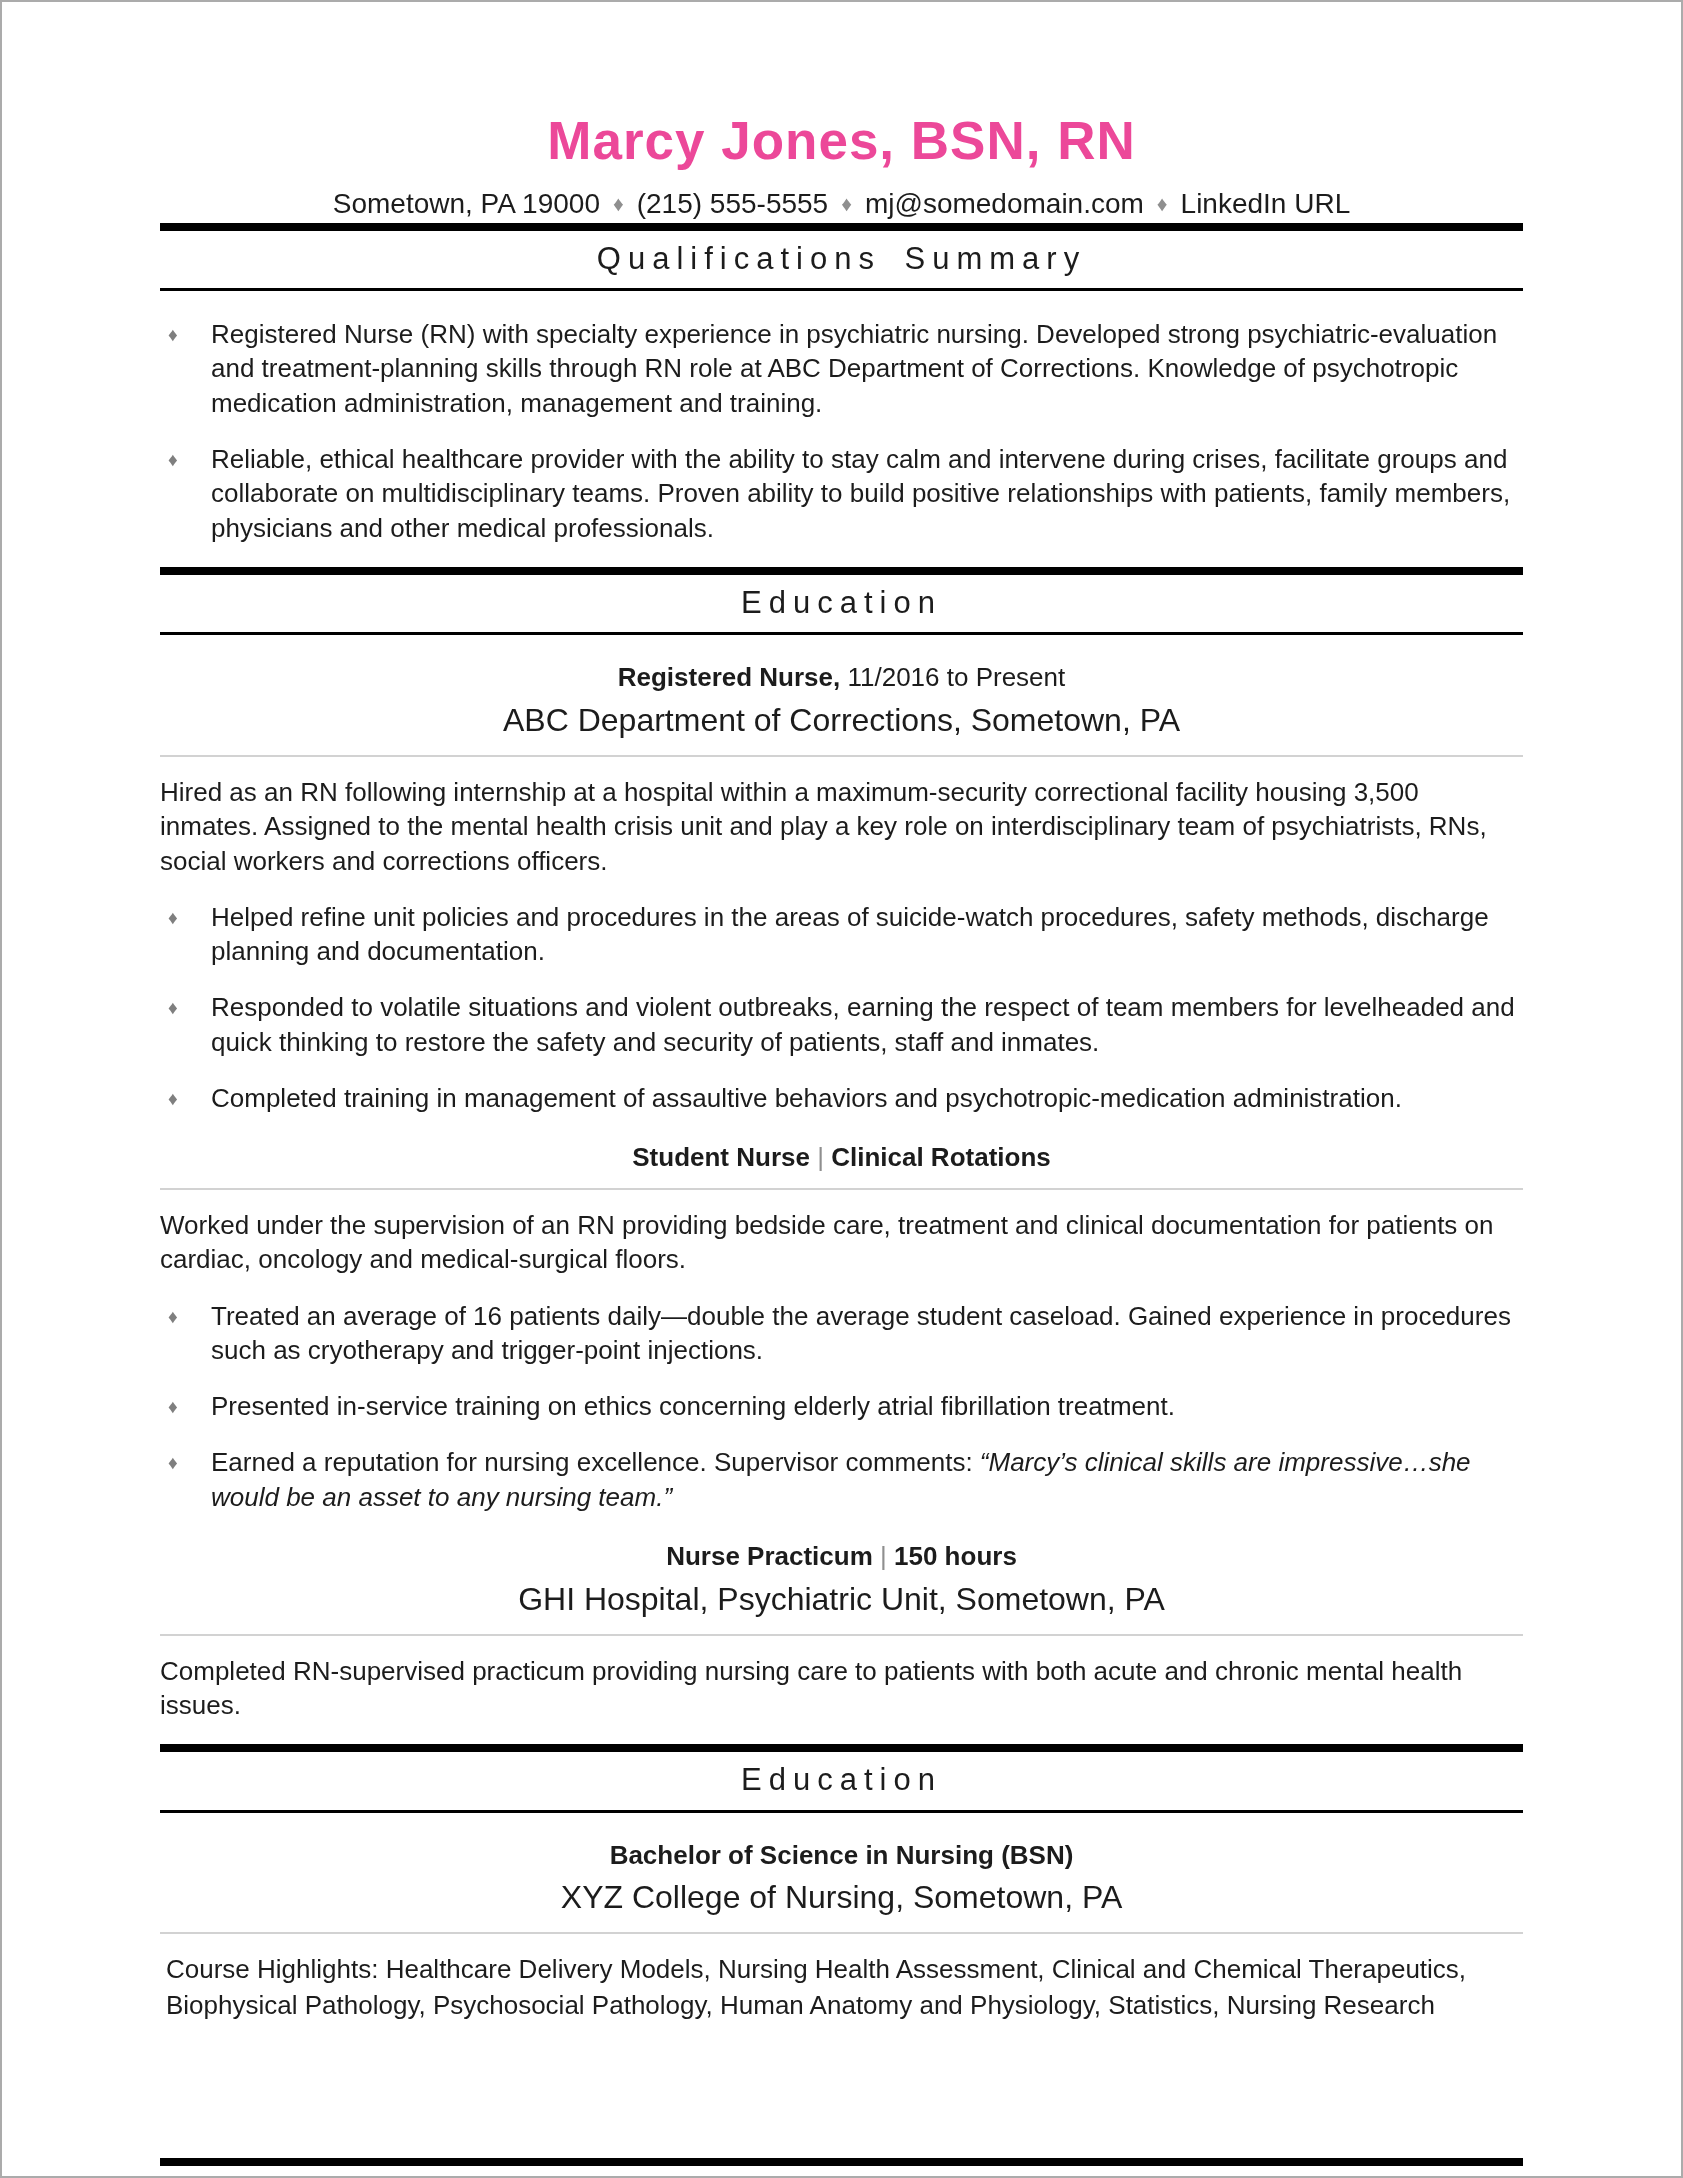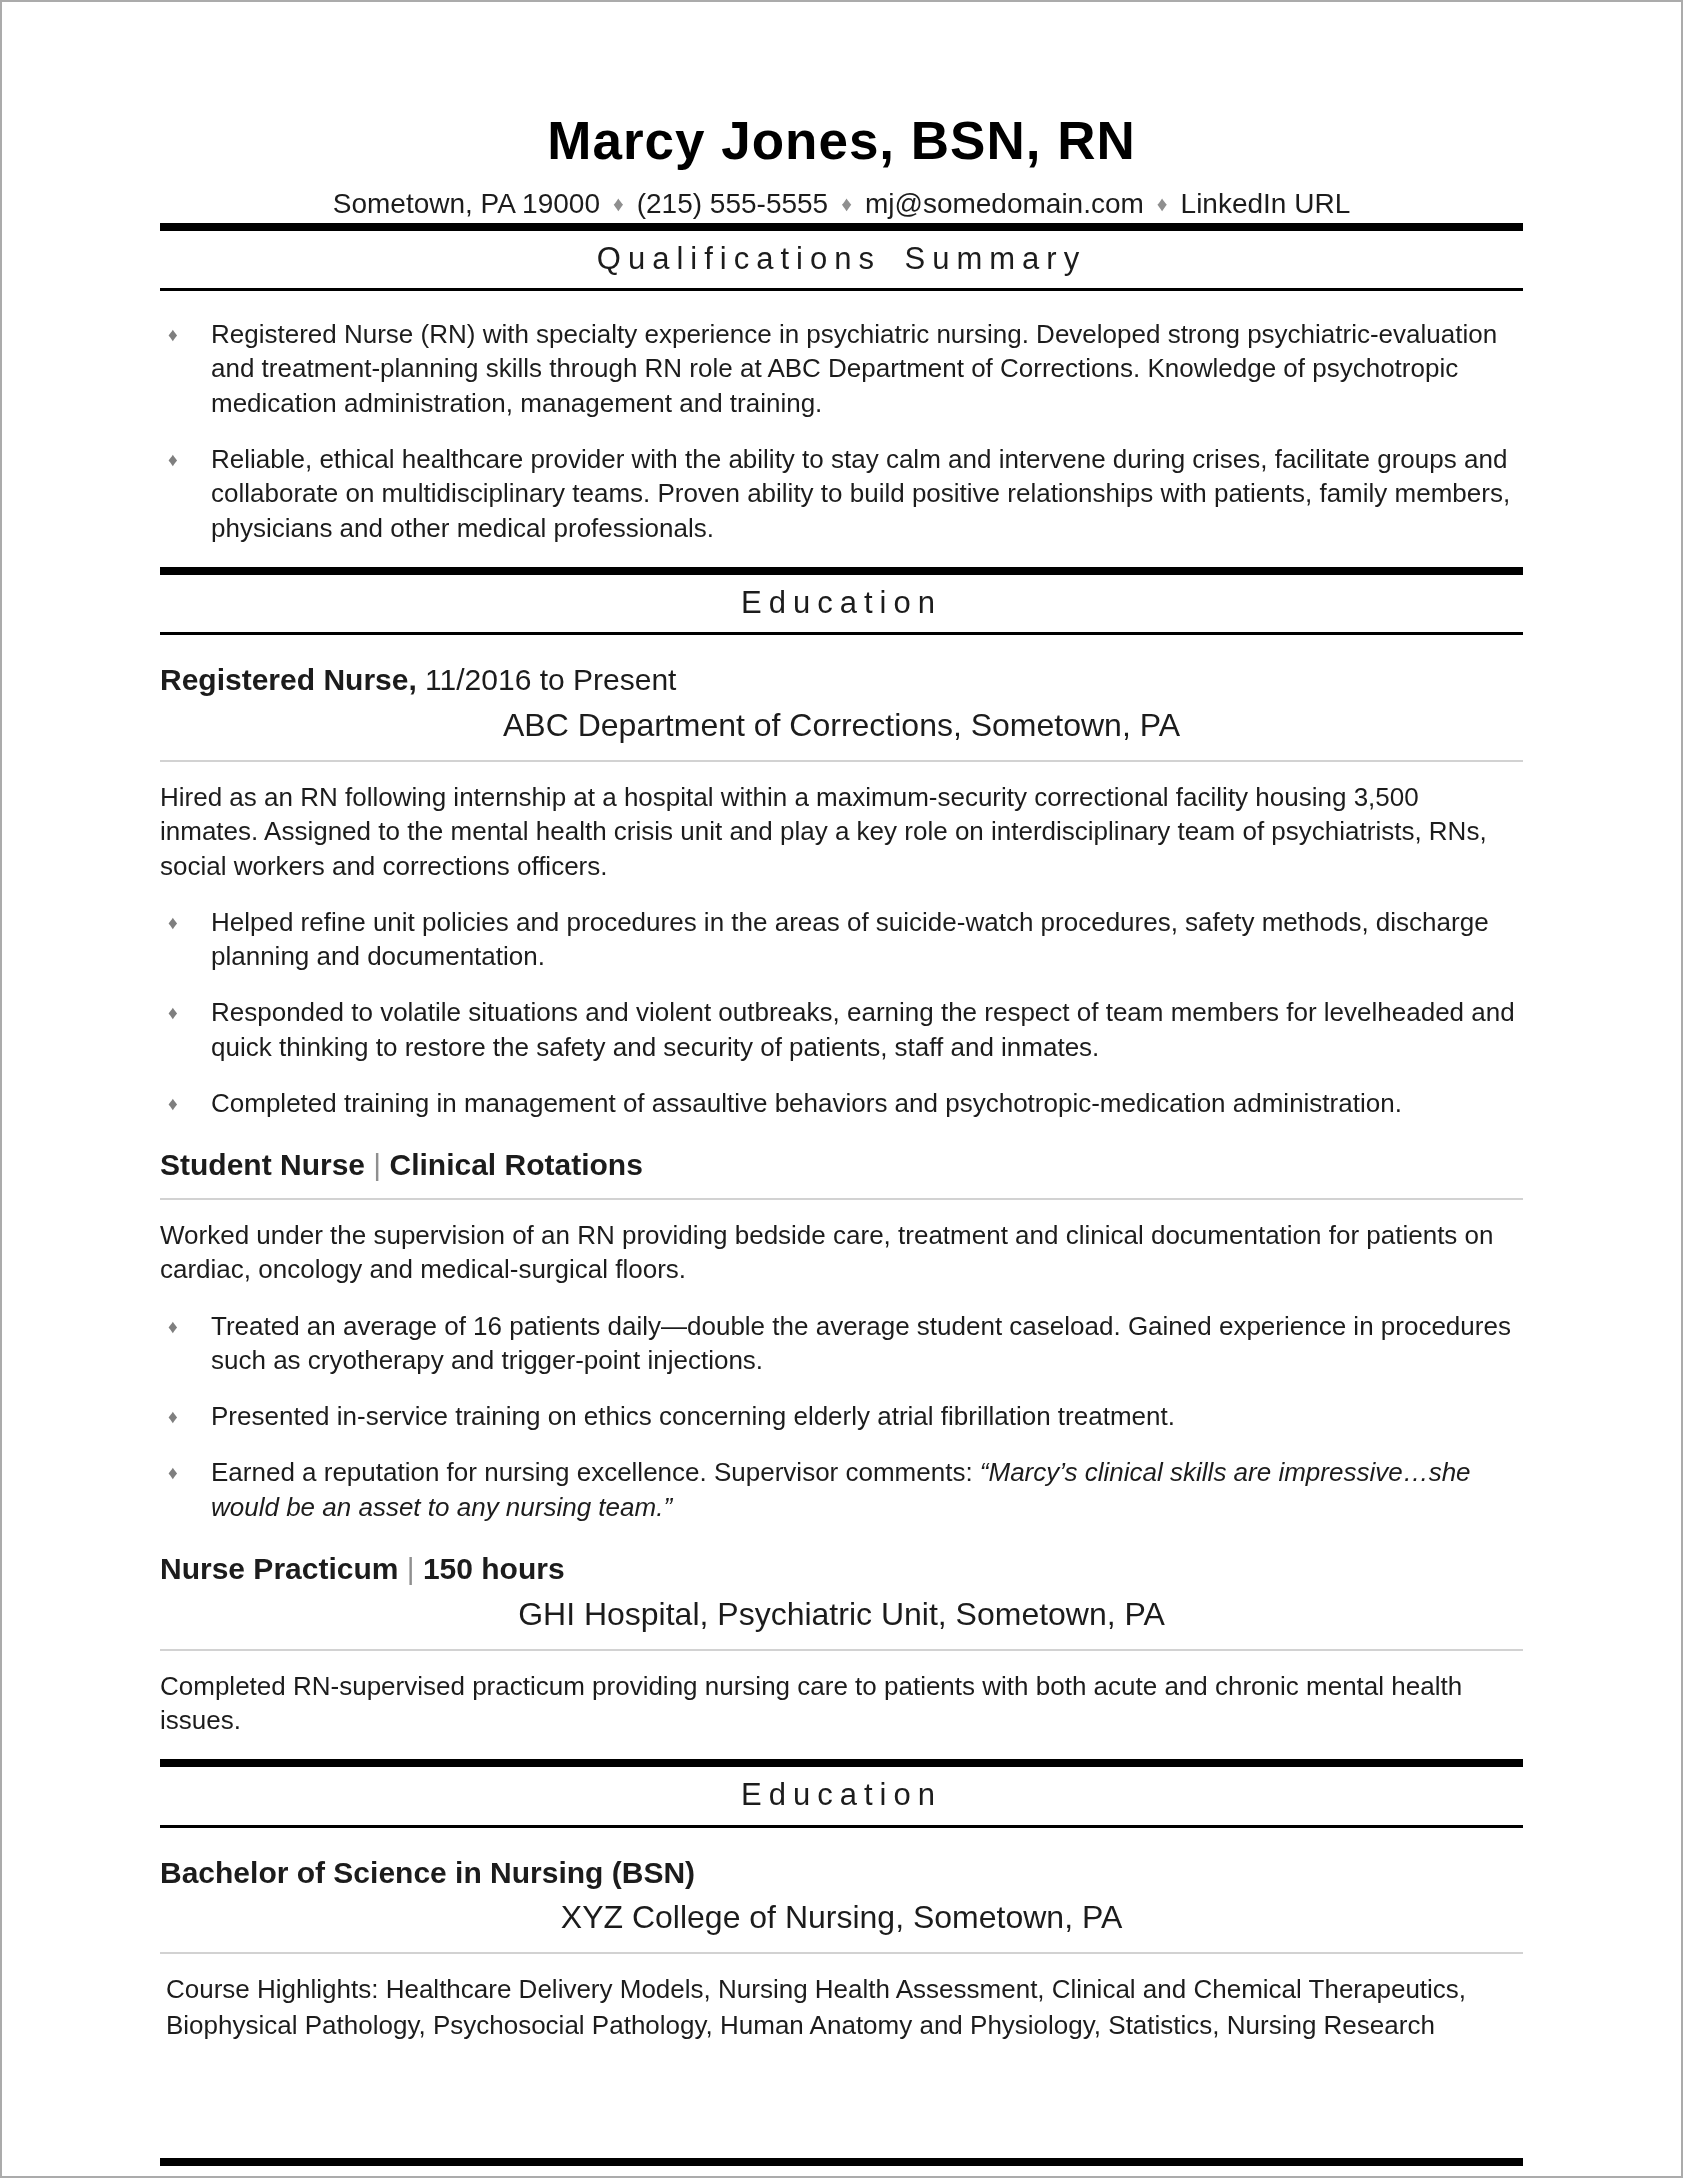--- a/index.html
+++ b/index.html
@@ -18,21 +18,21 @@
     overflow: hidden;
     font-size: 26px;
     line-height: 1.32;
   }
   .name {
     margin: 0;
     text-align: center;
     font-size: 53px;
     line-height: 1.15;
     font-weight: 700;
-    color: #000000;
+    color: #ec4899;
     letter-spacing: 1px;
   }
   .contact {
     margin-top: 14px;
     text-align: center;
     font-size: 28px;
     color: #1c1c1c;
     white-space: nowrap;
   }
   .contact .diamond {
@@ -62,21 +62,22 @@
   }
   .diamond-bullet {
     position: absolute;
     left: 8px; top: 5px;
     font-size: 19px;
     color: #7f7f7f;
   }
   .it { font-style: italic; }
   .job { margin-top: 26px; }
   .job-title {
-    font-size: 30px;
+    text-align: center;
+    font-size: 26px;
     line-height: 1.25;
   }
   .job-title .b { font-weight: 700; }
   .job-title .sep { color: #8f8f8f; white-space: pre; }
   .job-location {
     text-align: center;
     font-size: 32px;
     margin-top: 5px;
   }
   .divider {

